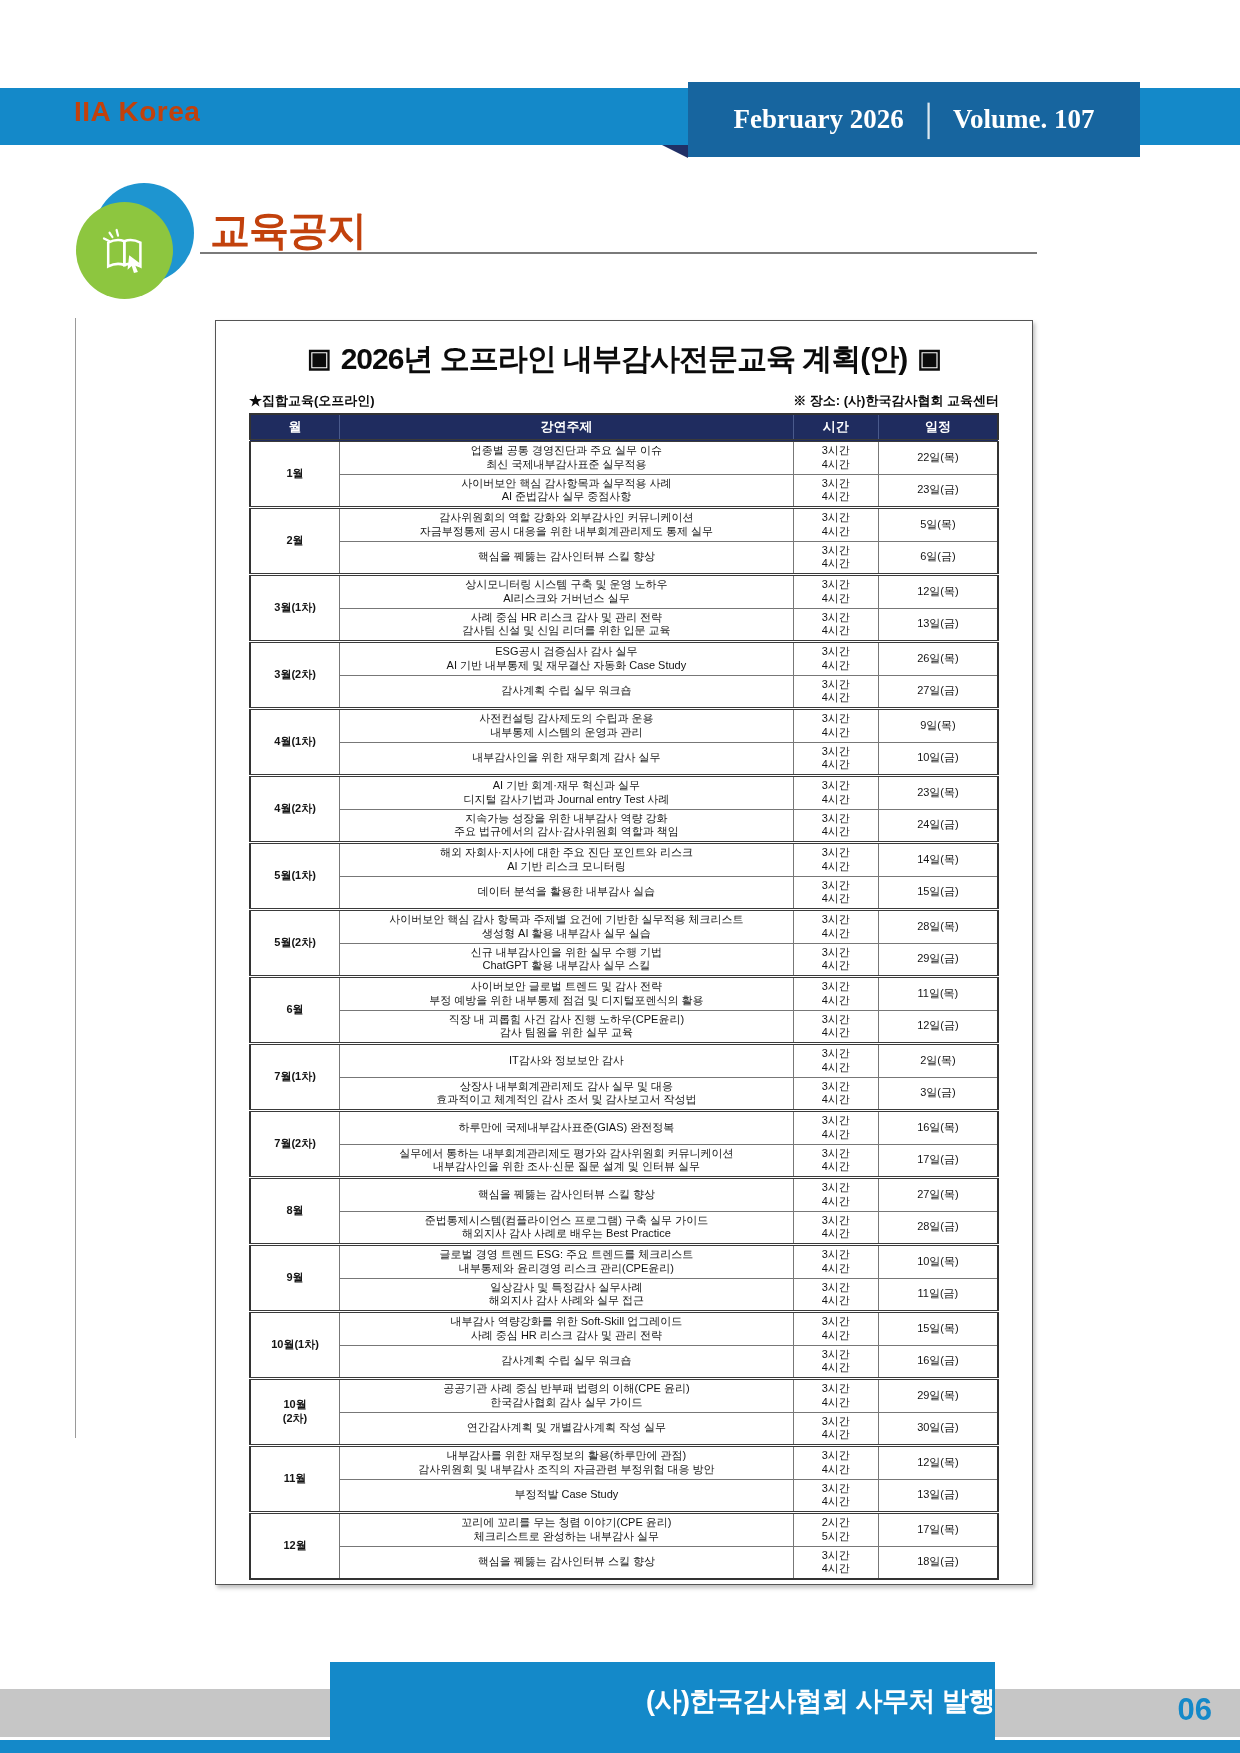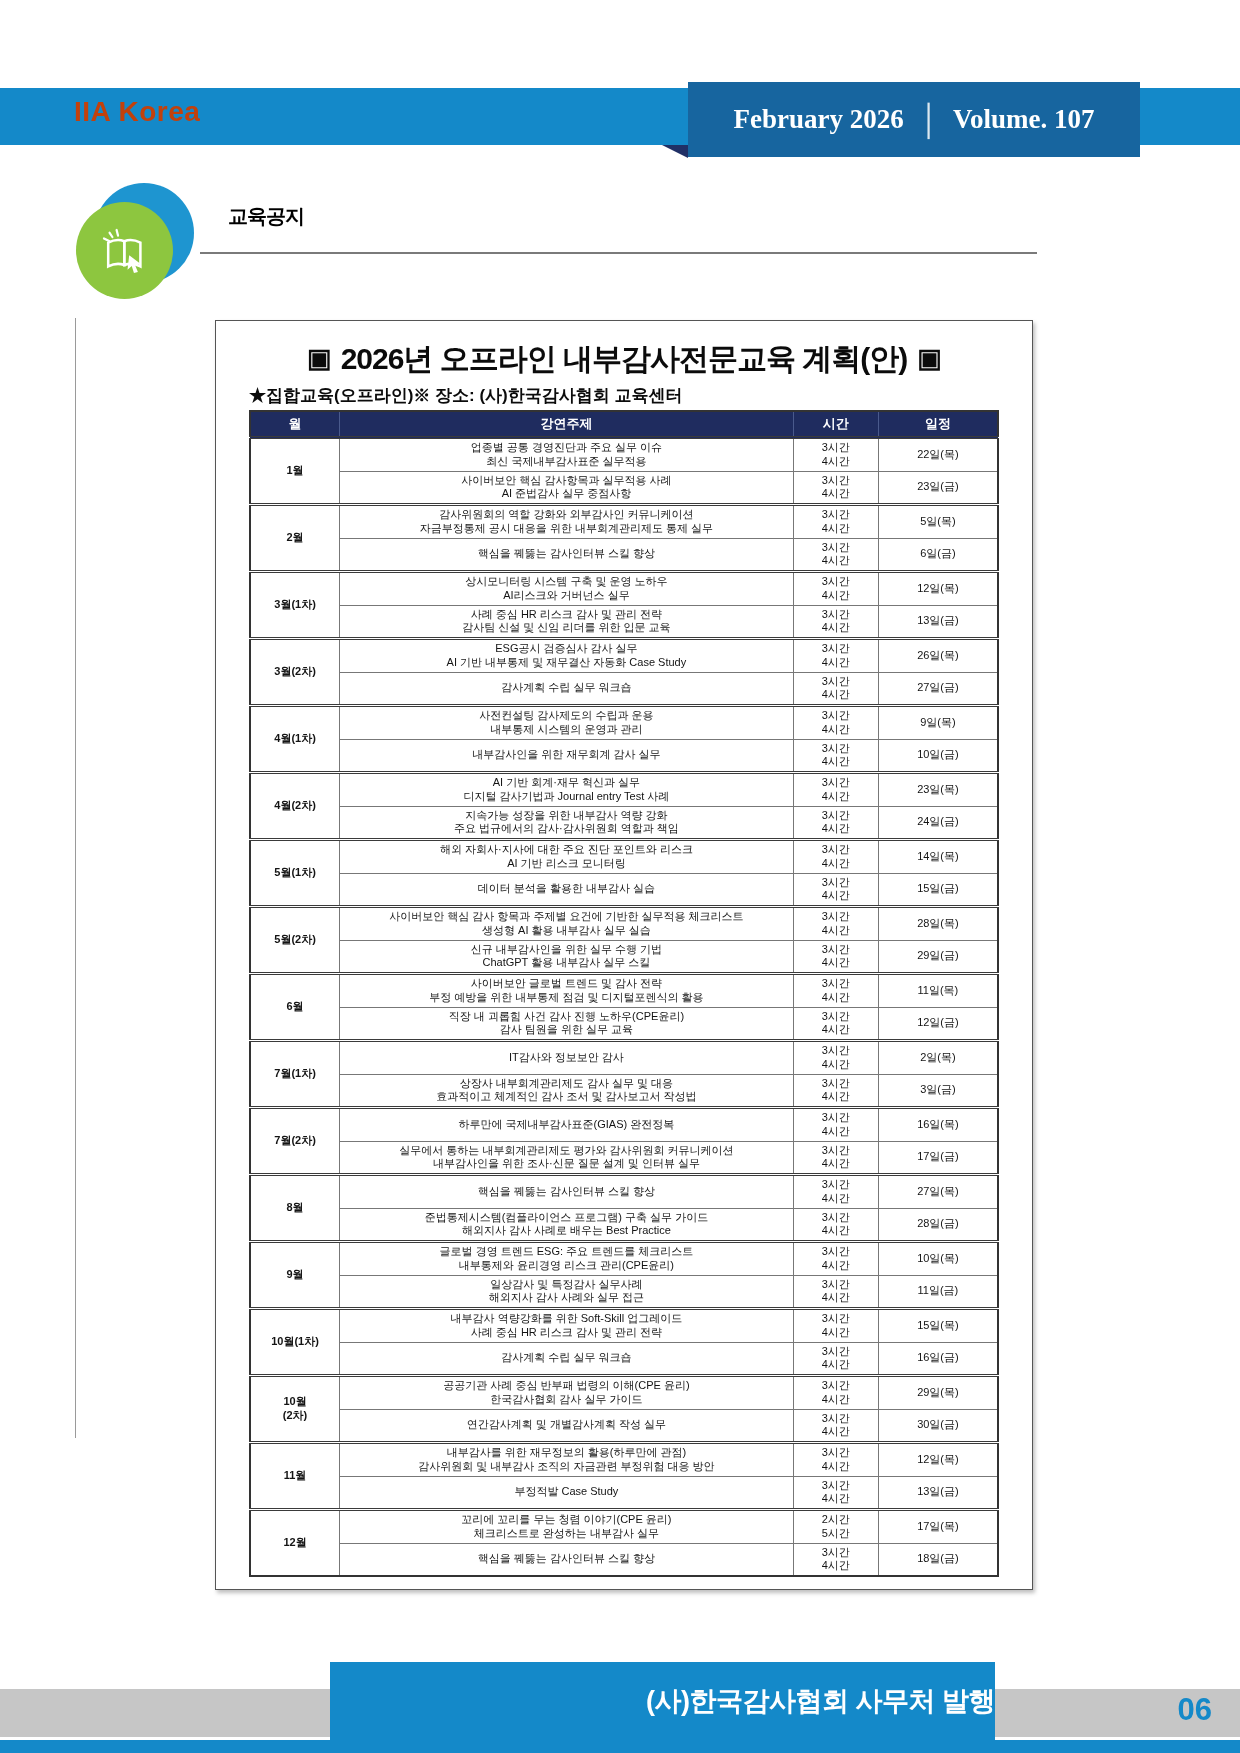--- a/index.html
+++ b/index.html
@@ -14,32 +14,32 @@
   .volume-box span{font-family:"Liberation Serif",serif;font-weight:700;color:#fff;font-size:27px;}
   .volume-sep{font-weight:400 !important;opacity:.85;font-size:30px !important;}
   .volume-fold{position:absolute;left:662px;top:145px;width:0;height:0;
                border-right:26px solid #203066;border-bottom:13px solid transparent;}
 
   
   .icon-wrap{position:absolute;left:76px;top:183px;width:118px;height:116px;}
   .circle-blue{position:absolute;right:0;top:0;width:100px;height:100px;border-radius:50%;background:#1e95d0;}
   .circle-green{position:absolute;left:0;bottom:0;width:97px;height:97px;border-radius:50%;background:#8dc63f;
                 display:flex;align-items:center;justify-content:center;}
-  .section-title{position:absolute;left:210px;top:203px;font-size:20px;font-weight:800;color:#000000;letter-spacing:-1px;margin-left:18px;}
+  .section-title{position:absolute;left:210px;top:203px;font-size:40px;font-weight:800;color:#c2410c;letter-spacing:-1px;}
   .section-rule{position:absolute;left:200px;top:252px;width:837px;height:2px;background:#7a7a7a;}
   .left-rule{position:absolute;left:75px;top:318px;width:1px;height:1120px;background:#9a9a9a;}
 
   
   .content-box{position:absolute;left:215px;top:320px;width:816px;background:#fff;
-               border:1px solid #555;box-shadow:2px 3px 4px rgba(0,0,0,.25);padding-bottom:12px;}
+               border:1px solid #555;box-shadow:2px 3px 4px rgba(0,0,0,.25);padding-bottom:4px;}
   .plan-title{margin:18px 8px 2px;text-align:center;font-size:30px;font-weight:800;letter-spacing:-1px;
               color:#0b0b0b;white-space:nowrap;}
   .plan-title .marker{font-size:26px;vertical-align:2px;padding:0 10px;}
-  .notes{display:flex;width:750px;margin:4px auto 3px;
-         font-size:17px;font-weight:700;color:#0b0b0b;}
+  .notes{display:flex;justify-content:space-between;width:750px;margin:12px auto 3px;
+         font-size:13px;font-weight:700;color:#0b0b0b;}
 
   
   table.plan{width:750px;margin:0 auto;border-collapse:collapse;border:2px solid #333;table-layout:fixed;}
   table.plan th{background:#1f2c5f;color:#fff;font-size:13px;font-weight:700;padding:3px 0;
                 border:1px solid #4a5a8c;}
   table.plan td{border:1px solid #777;font-size:11px;line-height:1.25;text-align:center;
                 padding:2px 3px;color:#141414;}
   tr.group-start td{border-top:3px double #3a3a3a;}
   td.col-month{font-weight:700;font-size:12.5px;white-space:pre-line;}
   th.w-month,td.col-month{width:88px;}

